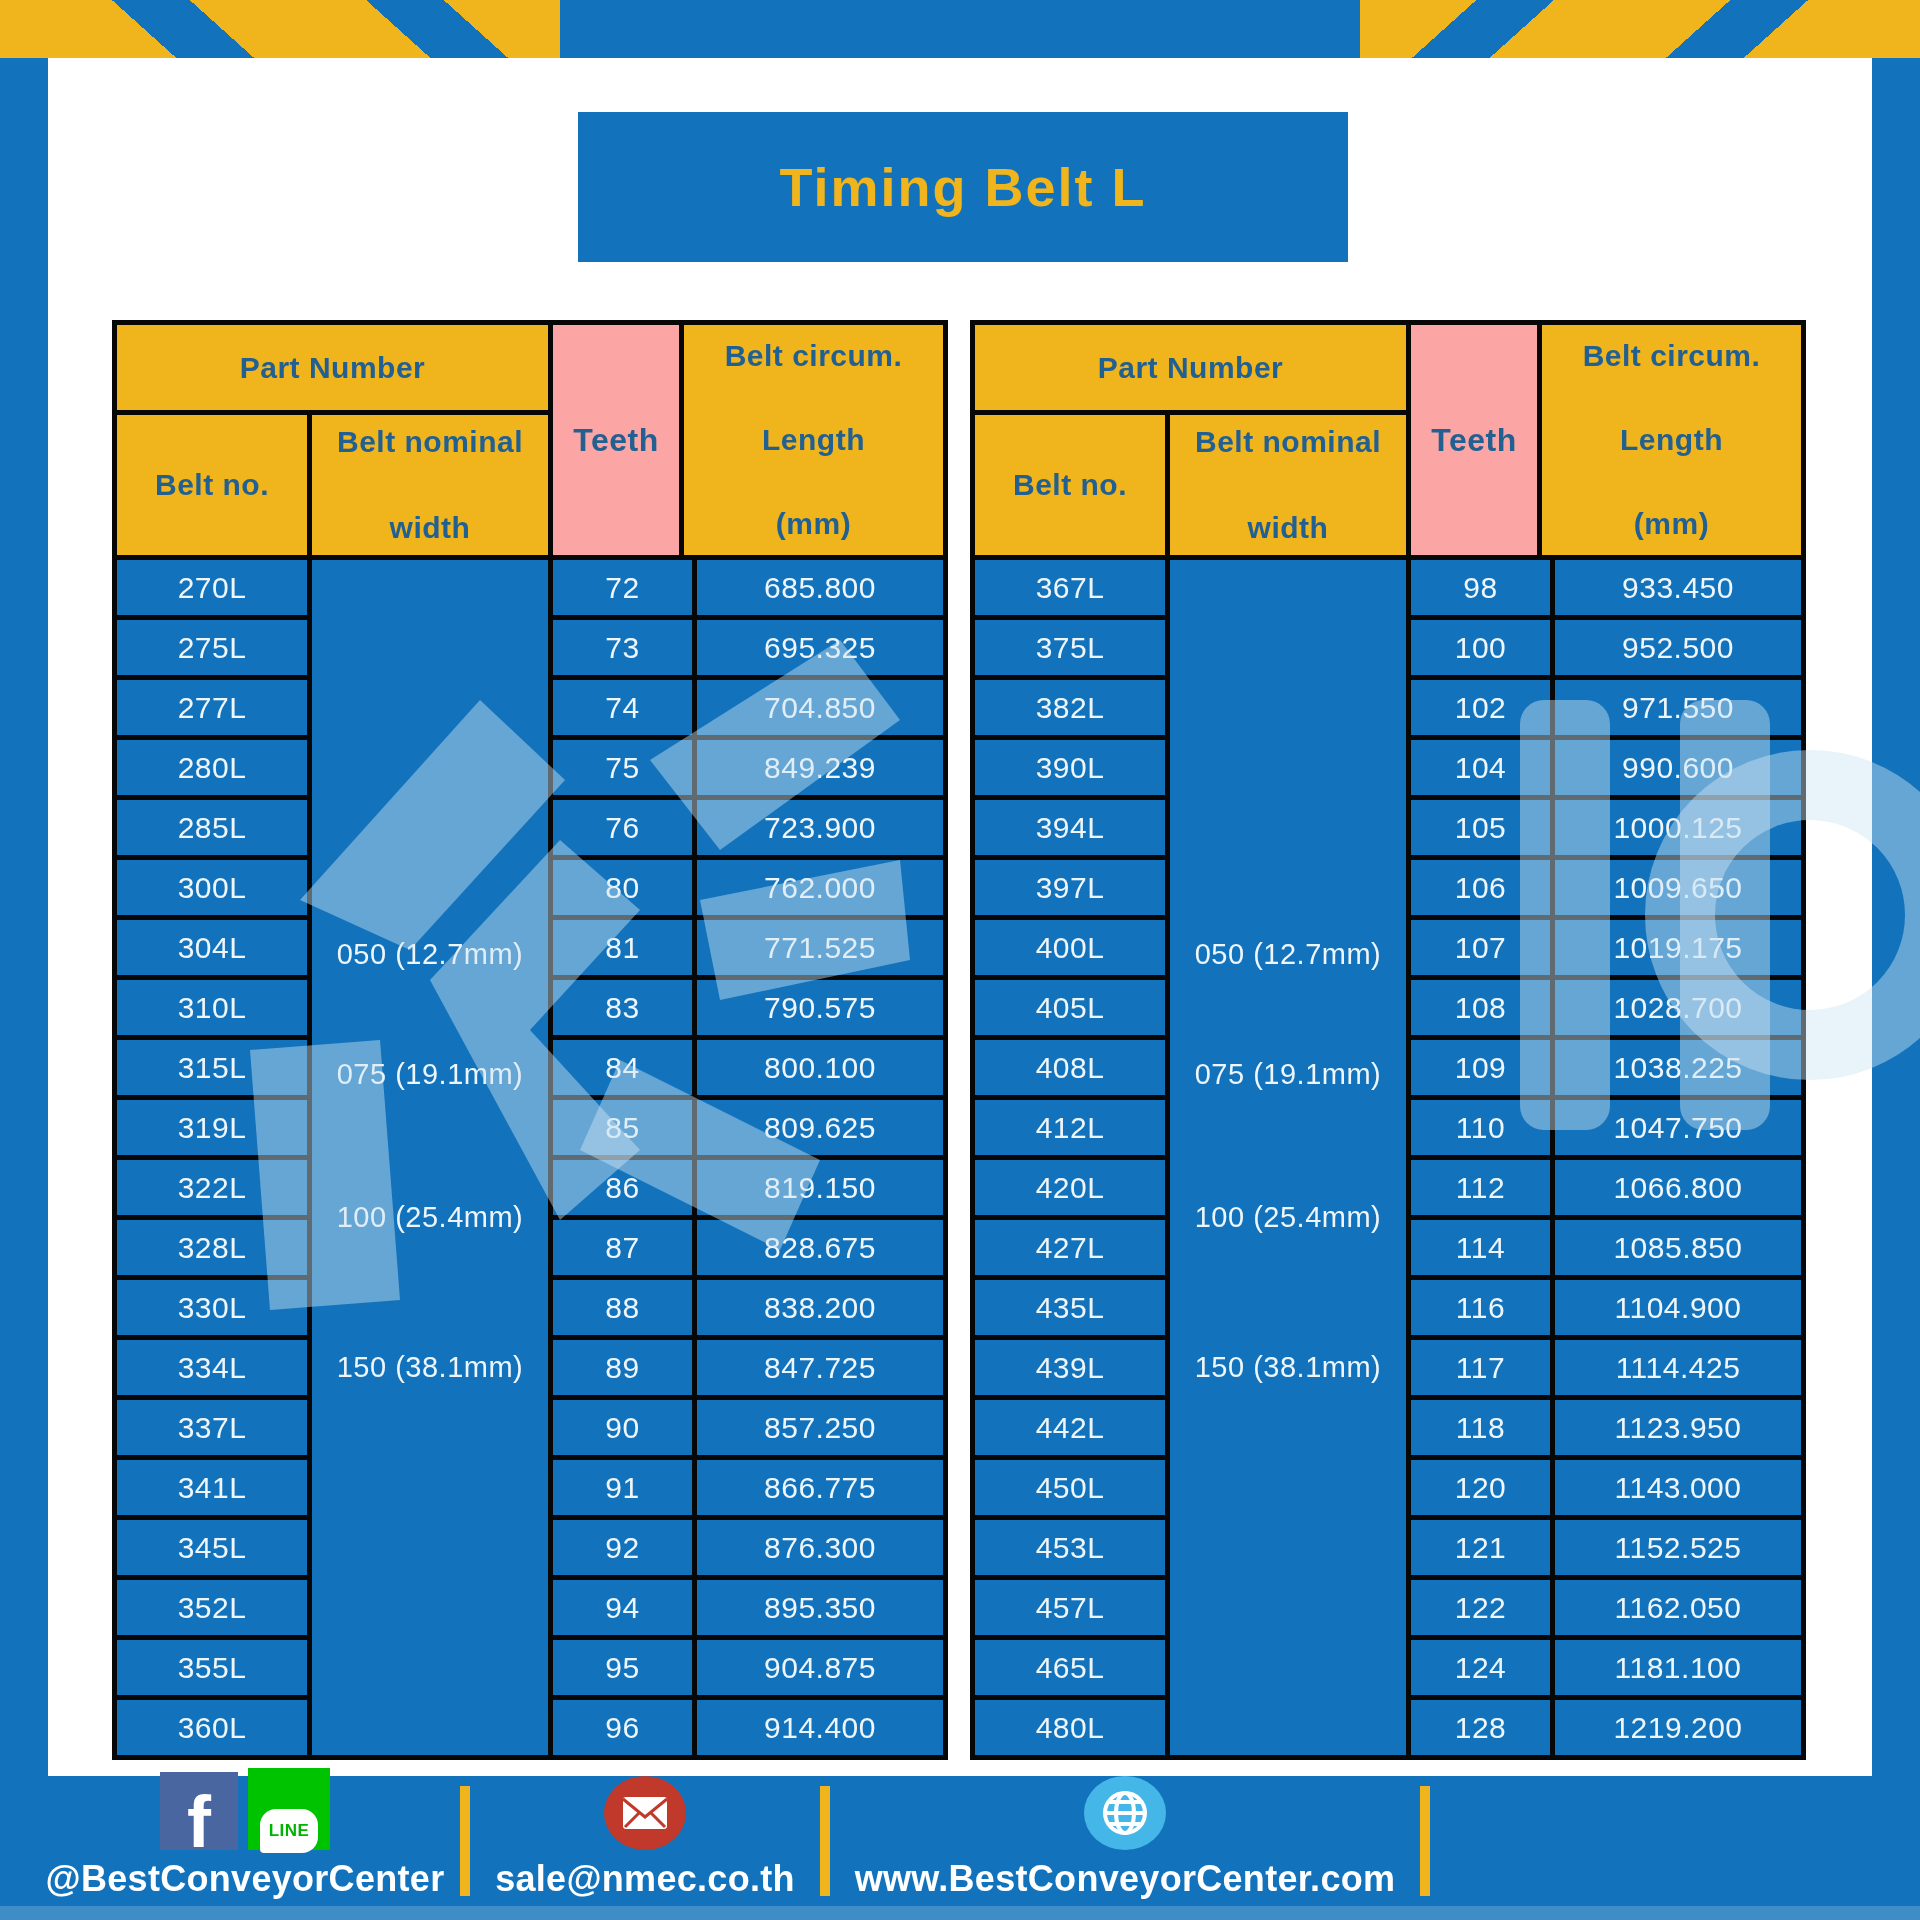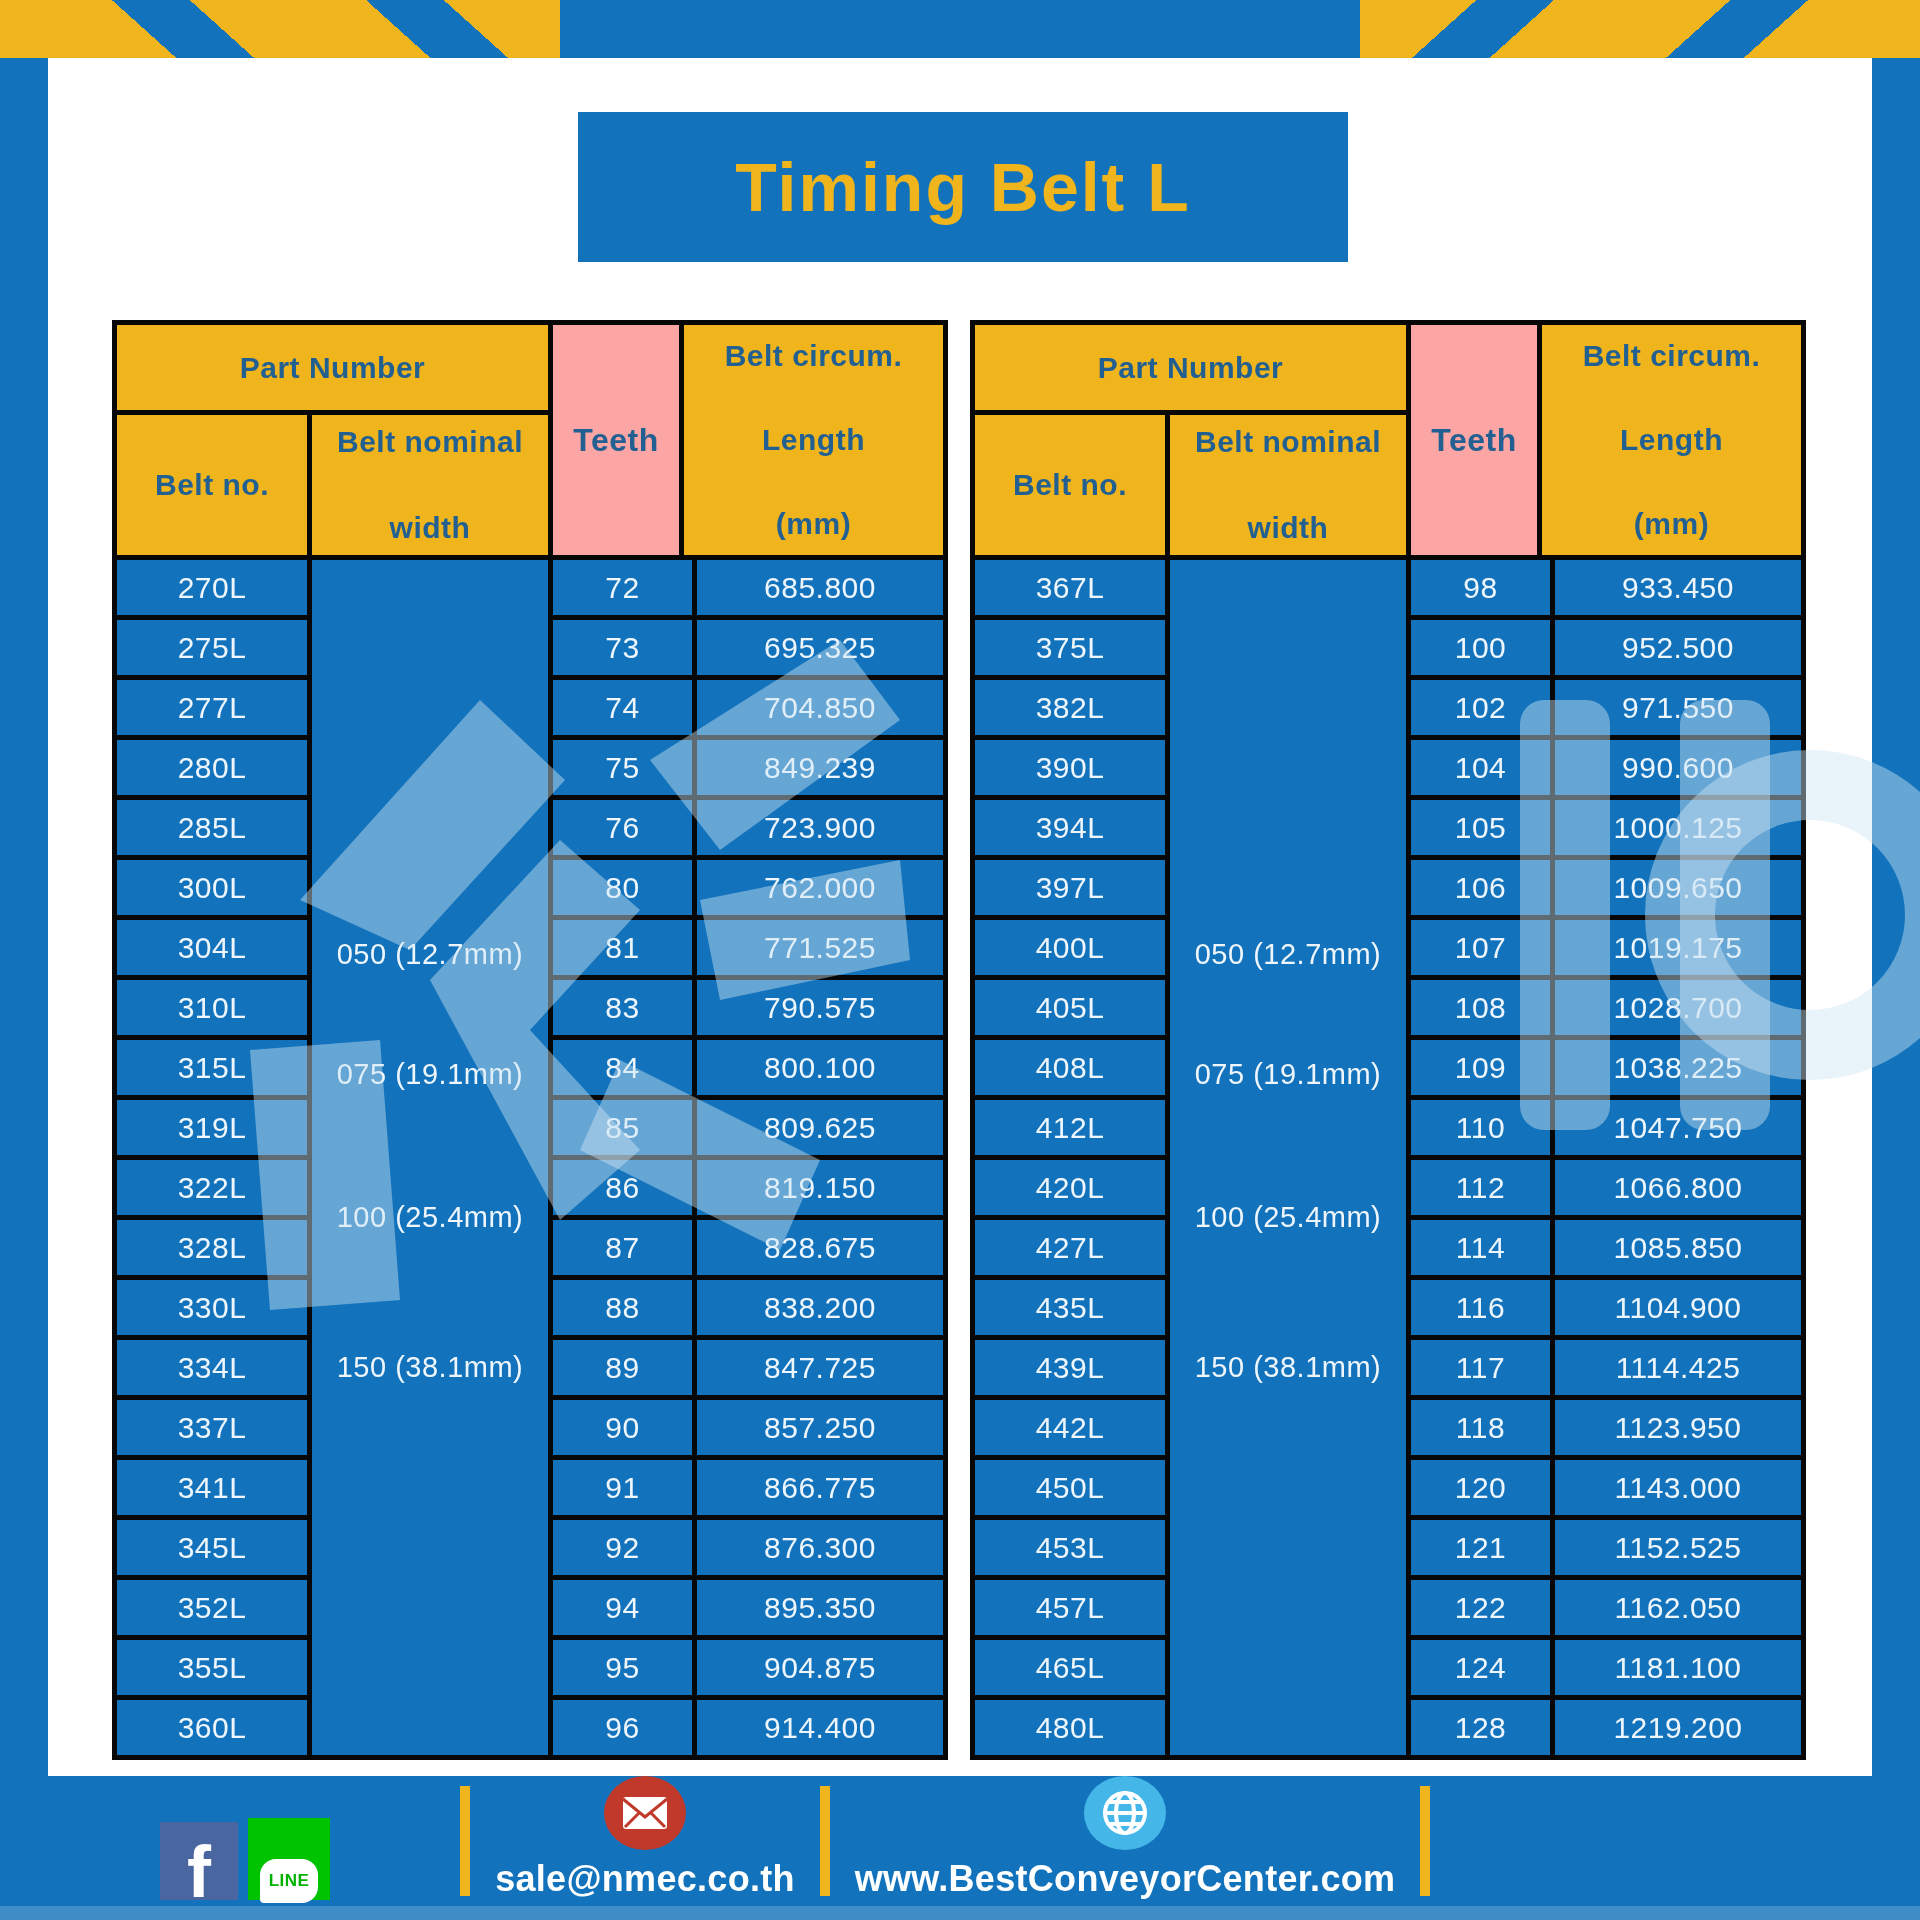--- a/index.html
+++ b/index.html
@@ -13,21 +13,21 @@
   .stripes-right{position:absolute;right:0;top:0;width:560px;height:58px;
       background:repeating-linear-gradient(-42deg,#f0b41d 0 118px,#1273bc 118px 170px);}
 
   
   .frame-left,.frame-right{position:absolute;top:58px;width:48px;height:1862px;background:#1273bc;}
   .frame-left{left:0;} .frame-right{right:0;}
 
   
   .title-box{position:absolute;left:578px;top:112px;width:770px;height:150px;background:#1273bc;
       display:flex;align-items:center;justify-content:center;}
-  .title-box span{color:#f0b41d;font-size:68px;font-weight:800;letter-spacing:2px;}
+  .title-box span{color:#f0b41d;font-size:54px;font-weight:800;letter-spacing:2px;}
 
   
   .belt-table{position:absolute;top:320px;width:836px;height:1440px;background:#070707;
       box-sizing:border-box;padding:5px;display:flex;flex-direction:column;gap:5px;}
   .belt-table.left{left:112px;} .belt-table.right{left:970px;}
 
   .bt-header{height:230px;display:flex;gap:5px;flex:none;}
   .hdr-left{width:431px;display:flex;flex-direction:column;gap:5px;border-radius:10px;}
   .hdr-pn{height:85px;background:#f0b41d;display:flex;align-items:center;justify-content:center;}
   .hdr-sub{flex:1;display:flex;gap:5px;}
@@ -308,20 +308,21 @@
       <div class="icon-row">
         <div class="fb-icon">
           <span>f</span>
         </div>
         <div class="line-icon">
           <div class="line-bubble">
             <span>LINE</span>
           </div>
         </div>
       </div>
+      <span class="f-label">@BestConveyorCenter</span>
     </div>
     <div class="f-div"></div>
     <div class="f-sec f-sec2">
       <div class="round-icon email-icon">
         <svg width="48" height="40" viewBox="0 0 48 40">
           <rect x="2" y="4" width="44" height="32" rx="3" fill="#ffffff"></rect>
           <path d="M2,6 L24,24 L46,6" fill="none" stroke="#c0392b" stroke-width="3"></path>
           <path d="M4,34 L18,20 M44,34 L30,20" stroke="#c0392b" stroke-width="3"></path>
         </svg>
       </div>

